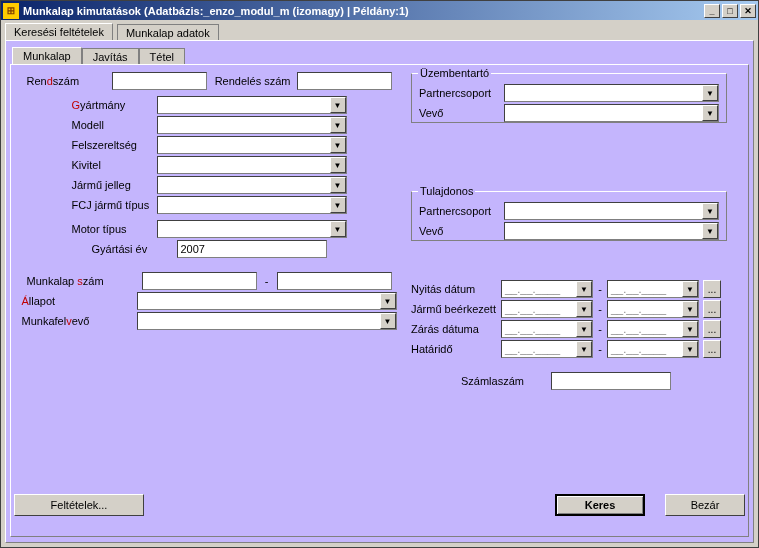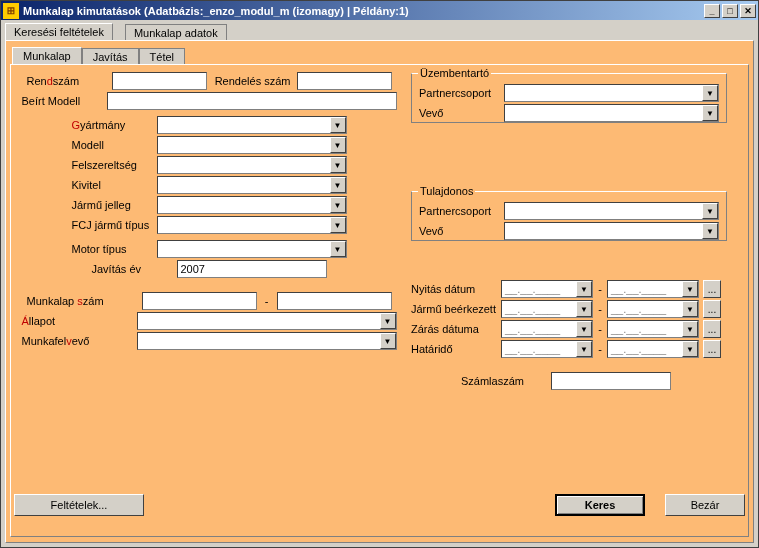--- a/index.html
+++ b/index.html
@@ -44,21 +44,21 @@
   border-right-color:#404040;
   border-bottom-color:#404040;
   margin-left: 2px;
   display:flex;align-items:center;justify-content:center;
   font-size:9px;font-family:Arial;color:#000;font-weight:bold;
   cursor:pointer;
 }
 .tabstrip {
   display: flex;
   padding: 3px 4px 0 4px;
-  gap: 12px;
+  gap: 4px;
 }
 .tab {
   border: 1px solid #808080;
   border-bottom: none;
   background: #d4d0c8;
   padding: 2px 8px;
   font-size: 11px;
   cursor:pointer;
   position:relative;
   top:1px;
@@ -70,21 +70,21 @@
   z-index:1;
   top:0;
 }
 .tabcontent {
   border: 1px solid #fff;
   border-right-color:#808080;
   border-bottom-color:#808080;
   margin: 0 4px 4px 4px;
   padding: 4px;
   flex: 1;
-  background:#fdba74;
+  background:#c4b5fd;
   position:relative;
 }
 .inner-tabs {
   display:flex;
   padding: 2px 2px 0 2px;
 }
 .inner-tab {
   border:1px solid #808080;
   border-bottom:none;
   padding:2px 10px;
@@ -199,24 +199,20 @@
 
     <div class="inner-content">
 
       <div class="left-col">
         <div class="row">
           <span class="lbl" style="width:85px"><span>Ren</span><span class="hot">d</span><span>szám</span></span>
           <input class="input" style="width: 95px;">
           <span class="lbl" style="width:90px;text-align:right;padding-right:6px">Rendelés szám</span>
           <input class="input" style="width: 95px;">
         </div>
-        <div class="row">
-          <span class="lbl" style="width:85px">Beírt Modell</span>
-          <input class="input" style="width: 290px;">
-        </div>
         <div style="height:4px"></div>
         <div class="row">
           <span class="lbl" style="width:85px"><span class="hot">G</span><span>yártmány</span></span>
           <div class="combo" style="width:190px">
               <span></span>
               <div class="arrow">▼</div>
             </div>
         </div>
         <div class="row">
           <span class="lbl" style="width:85px">Modell</span>
@@ -255,21 +251,21 @@
         </div>
         <div style="height:4px"></div>
         <div class="row">
           <span class="lbl" style="width:85px">Motor típus</span>
           <div class="combo" style="width:190px">
               <span></span>
               <div class="arrow">▼</div>
             </div>
         </div>
         <div class="row">
-          <span class="lbl" style="width:85px">Javítás év</span>
+          <span class="lbl" style="width:85px">Gyártási év</span>
           <input class="input" style="width: 150px;" value="2007">
         </div>
 
         <div style="height:12px"></div>
         <div class="row">
           <span class="lbl" style="width:115px"><span>Munkalap </span><span class="hot">s</span><span>zám</span></span>
           <input class="input" style="width: 115px;">
           <span class="lbl" style="width:20px;text-align:center">-</span>
           <input class="input" style="width: 115px;">
         </div>

